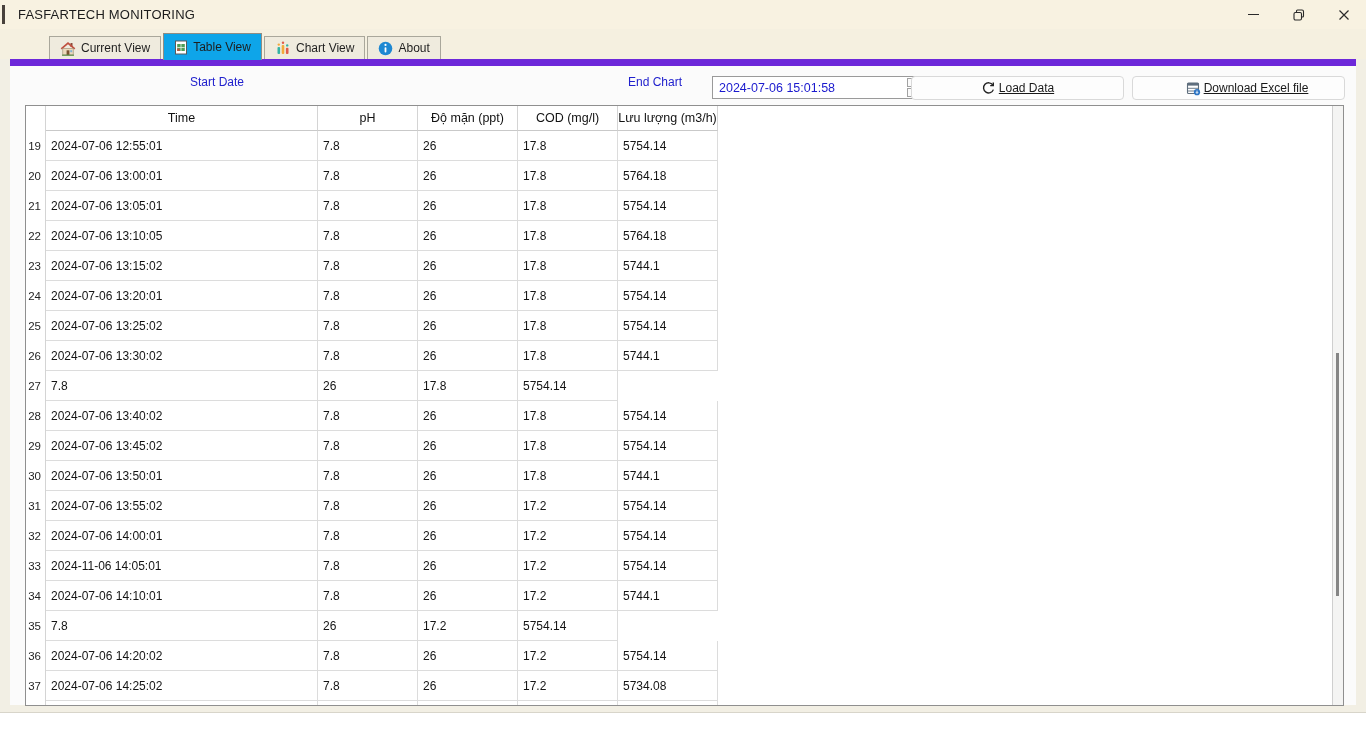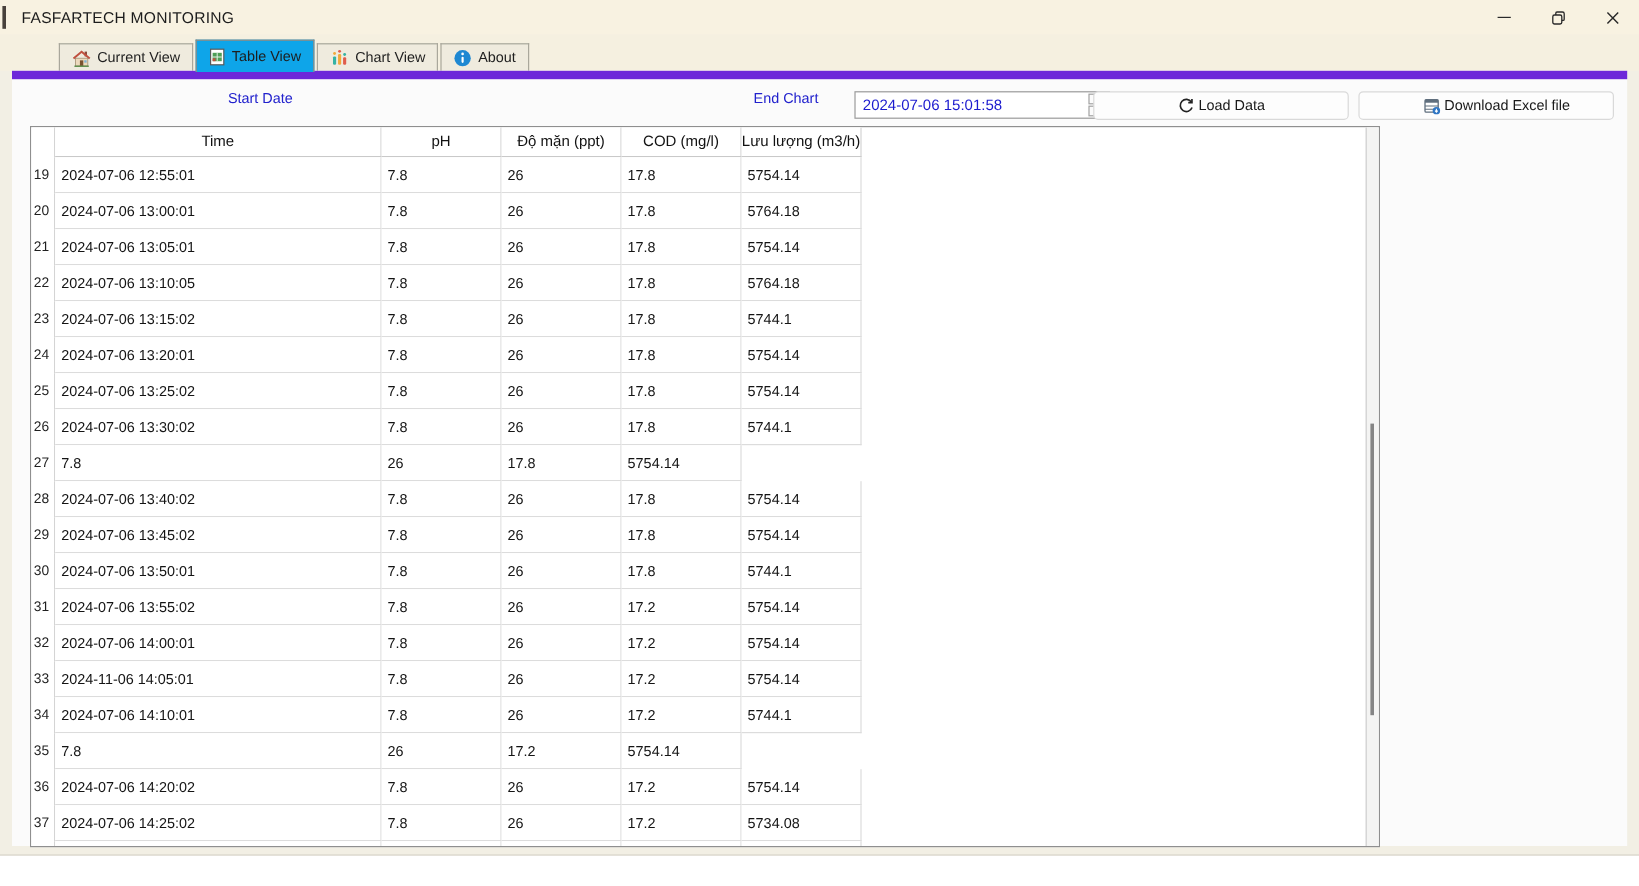--- a/index.html
+++ b/index.html
@@ -34,24 +34,24 @@
   .date-box input { position:absolute; left:0; top:0; width:194px; height:21px; border:none; outline:none;
     background:transparent; color:#1b1ace; font-size:12.5px; padding-left:6px;
     font-family:"Liberation Sans","DejaVu Sans",sans-serif; }
   .spinner { position:absolute; right:1px; top:1px; width:16px; height:19px; display:flex; flex-direction:column; gap:1px; }
   .spin-btn { flex:1; border:1px solid #a2a2a2; background:#fbfbfb; display:flex; align-items:center; justify-content:center; padding:0; }
   .tri-up { width:0; height:0; border-left:3px solid transparent; border-right:3px solid transparent; border-bottom:4px solid #222; }
   .tri-down { width:0; height:0; border-left:3px solid transparent; border-right:3px solid transparent; border-top:4px solid #222; }
 
   .toolbar-btn { position:absolute; top:10px; width:213px; height:24px; background:#fdfdfd;
     border:1px solid #d9d9d9; border-radius:4px; display:flex; align-items:center; justify-content:center;
-    gap:3px; font-size:12px; color:#191919; cursor:default; font-family:"Liberation Sans","DejaVu Sans",sans-serif; }
+    gap:3px; font-size:12px; color:#191919; cursor:default; font-family:"Liberation Sans","DejaVu Sans",sans-serif;text-decoration:underline; }
 
   
-  .table-wrap { position:absolute; left:15px; top:39px; width:1125px; height:601px;
+  .table-wrap { position:absolute; left:15px; top:39px; width:1319px; height:601px;
     background:#ffffff; border:1px solid #8f8f8f; overflow:hidden;text-align:center; }
   .grid-row { display:grid; grid-template-columns:20px 272px 100px 100px 100px 100px; }
   .thead-row { height:25px; }
   .th { display:flex; align-items:center; justify-content:center; font-size:12.5px; color:#121212;
     border-right:1px solid #d4d4d4; border-bottom:1px solid #c9c9c9; background:#fff; }
   .th.gutter { border-bottom:none; }
   .trow { height:30px; }
   .td { font-size:12px; color:#141414; display:flex; align-items:center; padding-left:5px;
     border-right:1px solid #dcdcdc; border-bottom:1px solid #dcdcdc; background:#fff; overflow:hidden; }
   .td.gutter { justify-content:flex-end; padding:0 4px 0 0; border-bottom:none;

